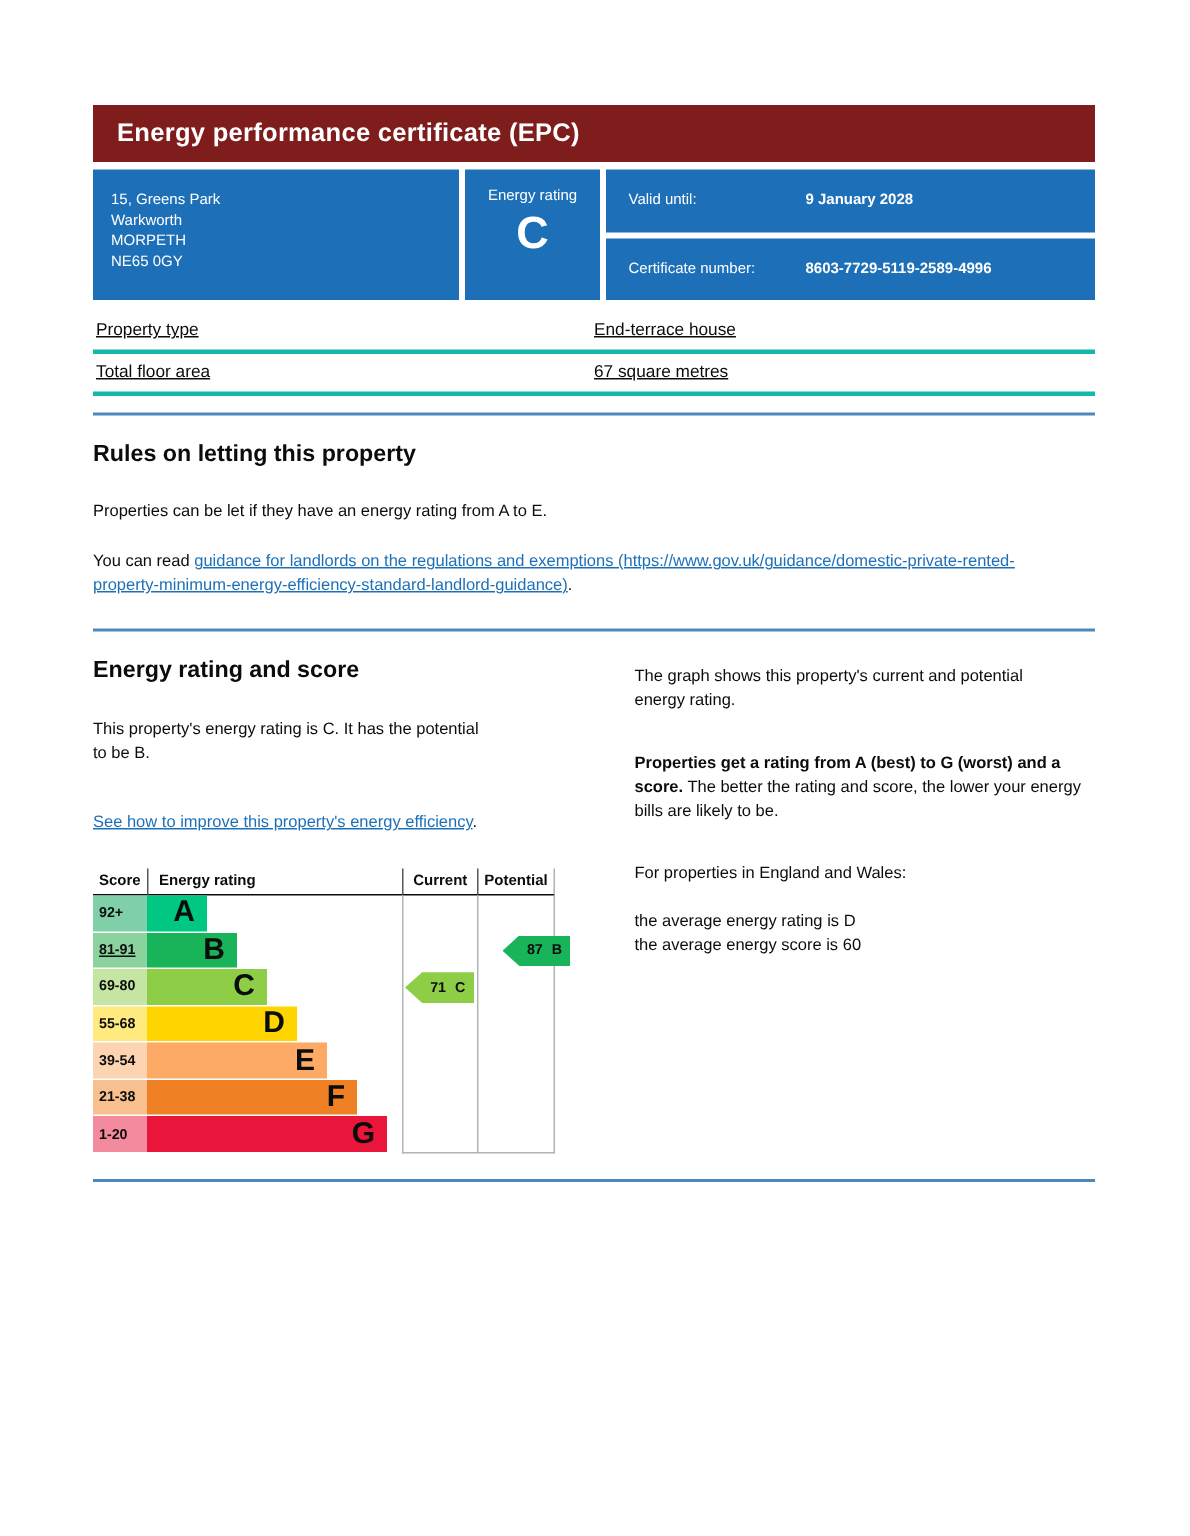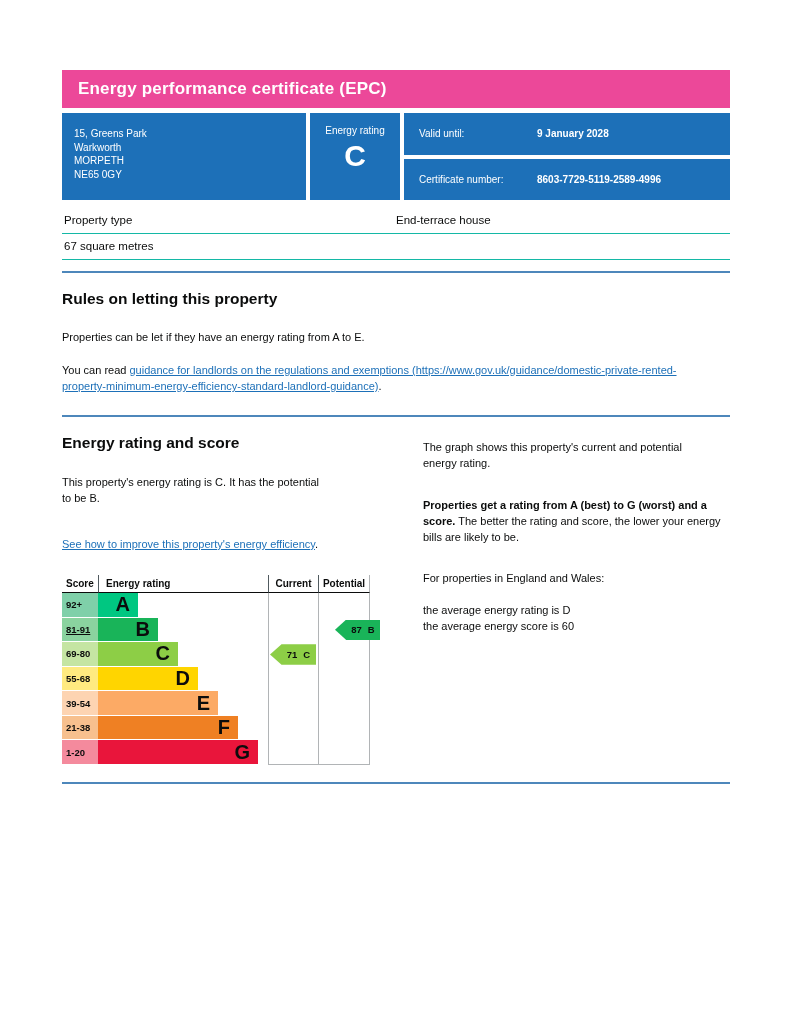--- a/index.html
+++ b/index.html
@@ -1,38 +1,38 @@
 <!DOCTYPE html>
 <html><head>
 <meta charset="utf-8">
 <style>
   * { margin:0; padding:0; box-sizing:border-box; }
   html,body { width:793px; height:1024px; background:#fff; overflow:hidden;
     font-family:"Liberation Sans", sans-serif; color:#0b0c0c; }
   .content { position:absolute; left:62px; top:70px; width:668px; }
 
   
-  .banner { height:38px; background:#ec4899; color:#fff; display:flex; align-items:center; padding-left:16px; }
+  .banner { height:38px; background:#7f1d1d; color:#fff; display:flex; align-items:center; padding-left:16px; }
   .banner h1 { font-size:17px; font-weight:bold; letter-spacing:0.2px; }
 
   
   .summary { margin-top:5px; display:flex; gap:4px; height:87px; }
   .bluebox { background:#1d70b8; color:#fff; }
   .address-box { width:244px; padding:14px 12px; font-size:10px; line-height:13.5px; }
   .rating-box { width:90px; text-align:center; padding-top:12px; }
   .rating-box .rating-label { font-size:10px; }
   .rating-box .rating-letter { font-size:30px; font-weight:bold; line-height:1.1; margin-top:3px; }
   .right-boxes { flex:1; display:flex; flex-direction:column; gap:4px; }
   .kv-box { flex:1; display:flex; align-items:center; padding-left:15px; font-size:10px; }
   .kv-box .kv-label { width:118px; }
   .kv-box .kv-value { font-weight:bold; }
 
   
   .ptable { margin-top:8px; font-size:11.5px; }
-  .ptable .trow { display:flex; border-bottom:1px solid #14b8a6; padding:6px 2px 7px 2px; }
+  .ptable .trow { display:flex; border-bottom:3px solid #14b8a6; padding:6px 2px 7px 2px;text-decoration:underline; }
   .ptable .tlabel { width:50%; }
 
   
   .blue-rule { height:2px; background:#4d87bb; border:none; }
   .rule-1 { margin-top:11px; }
   .rule-2 { margin-top:21px; }
   .rule-3 { margin-top:17px; }
 
   h2.section-heading { font-size:15.5px; font-weight:bold; margin-top:17px; }
   p.body-text { font-size:11px; line-height:16px; }
@@ -103,20 +103,21 @@
       </div>
     </div>
   </div>
 
   <div class="ptable">
     <div class="trow">
       <div class="tlabel">Property type</div>
       <div class="tvalue">End-terrace house</div>
     </div>
     <div class="trow">
+      <div class="tlabel">Total floor area</div>
       <div class="tvalue">67 square metres</div>
     </div>
   </div>
 
   <div class="blue-rule rule-1"></div>
 
   <section>
     <h2 class="section-heading">Rules on letting this property</h2>
     <p class="body-text rules-p1">Properties can be let if they have an energy rating from A to E.</p>
     <p class="body-text rules-p2"><span>You can read </span><a class="doc-link">guidance for landlords on the regulations and exemptions (https://www.gov.uk/guidance/domestic-private-rented-property-minimum-energy-efficiency-standard-landlord-guidance)</a><span>.</span></p>

